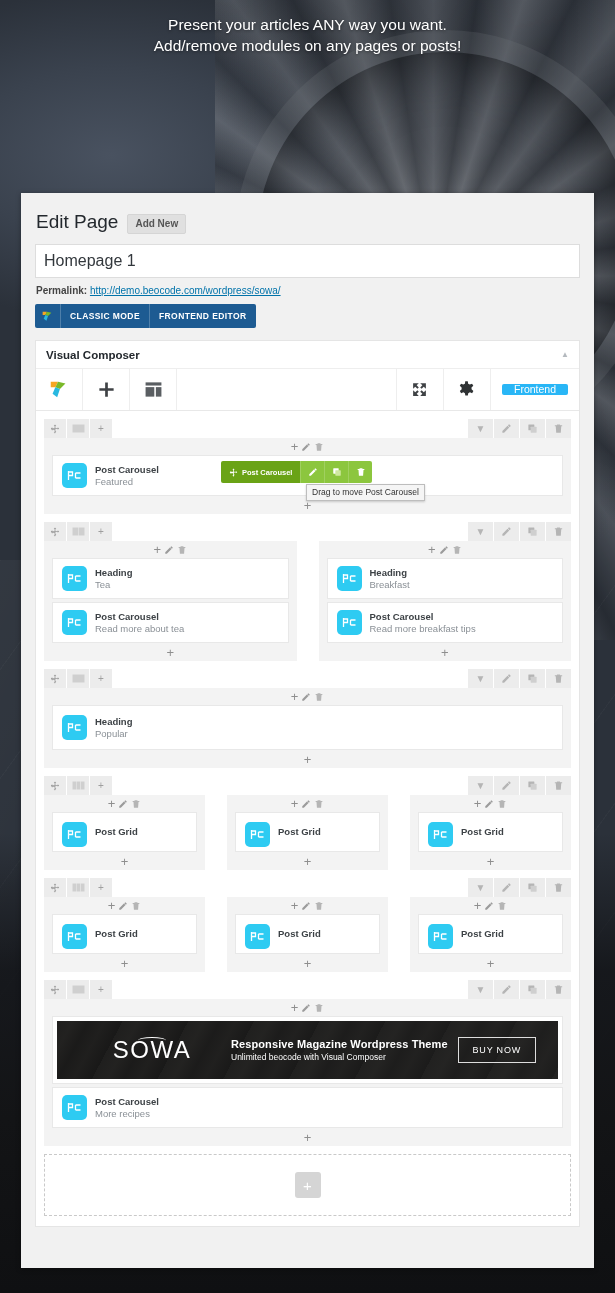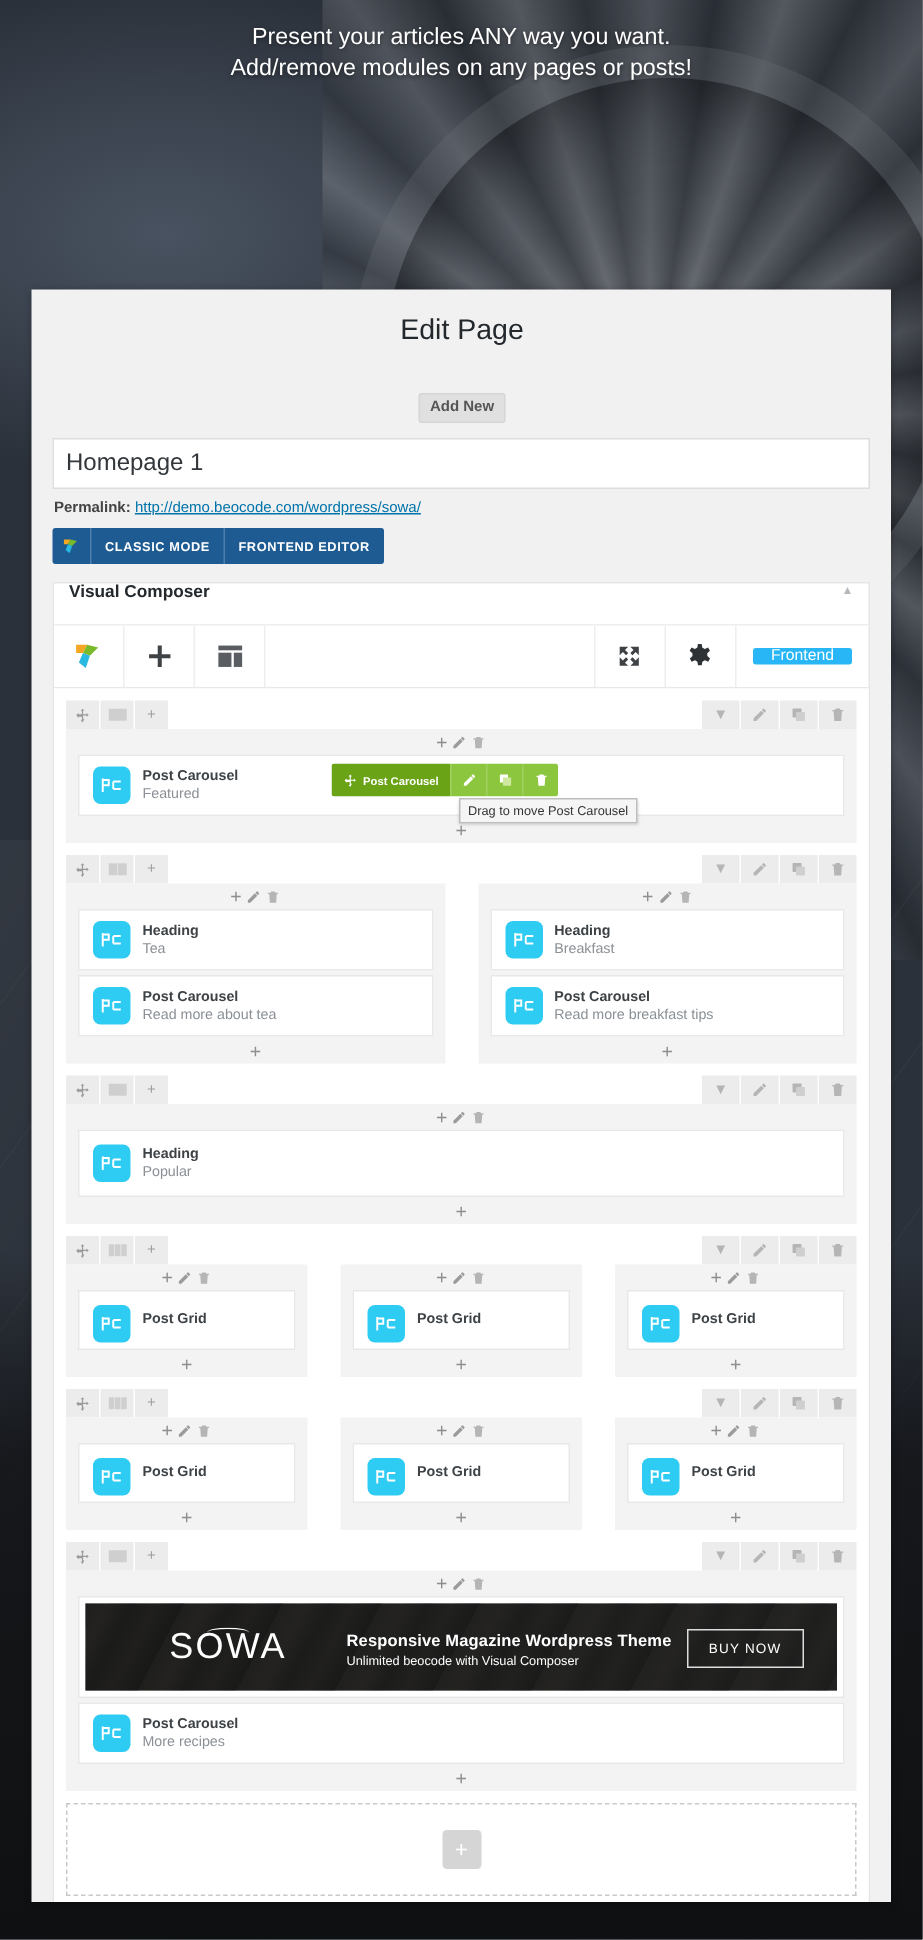--- a/index.html
+++ b/index.html
@@ -90,21 +90,21 @@
 
   
   .wp-panel {
     position: absolute; left: 21px; top: 193px; width: 573px; height: 1075px;
     background: #f1f1f1;
     box-shadow: 0 1px 5px rgba(0,0,0,0.35);
     overflow: hidden;
   }
   .wp-inner { padding: 12px 14px 0 14px; }
 
-  .page-head { display: flex; align-items: center; gap: 26px; padding: 5px 0 10px 1px; flex-direction: column; }
+  .page-head { display: flex; align-items: center; gap: 9px; padding: 5px 0 10px 1px; }
   .page-title { font-size: 19px; color: #23282d; font-weight: 400; }
   .add-new-btn {
     font-size: 10px; font-weight: bold; color: #555; background: #e0e0e0;
     border: 1px solid #d5d5d5; border-radius: 2px; padding: 3px 7px 4px 7px;
     line-height: 1.1; margin-top: 4px;
   }
 
   .title-input {
     width: 100%; height: 31px; background: #fff; border: 1px solid #ddd;
     font-size: 16px; color: #32373c; padding: 16px 8px; line-height: 29px;
@@ -125,21 +125,21 @@
   .mode-btn {
     display: flex; align-items: center; padding: 0 9px;
     color: #fff; font-size: 8.5px; font-weight: bold; letter-spacing: 0.4px;
     border-right: 1px solid rgba(255,255,255,0.22);
   }
   .mode-btn:last-child { border-right: none; }
 
   
   .vc-box { background: #fff; border: 1px solid #e5e5e5; }
   .vc-header {
-    height: 28px; display: flex; justify-content: space-between;
+    height: 28px; display: flex; align-items: center; justify-content: space-between;
     padding: 0 10px; border-bottom: 1px solid #eee;
   }
   .vc-header-title { font-size: 11.5px; font-weight: bold; color: #23282d; }
   .vc-collapse { color: #b4b9be; font-size: 8px; }
 
   .vc-toolbar {
     height: 42px; display: flex; align-items: stretch; border-bottom: 1px solid #e8e8e8;
   }
   .tb-cell {
     width: 47px; display: flex; align-items: center; justify-content: center;
@@ -223,21 +223,21 @@
 
   
   .banner {
     height: 58px; position: relative; overflow: hidden;
     background:
       linear-gradient(90deg, rgba(20,20,20,0.88) 0%, rgba(26,26,26,0.9) 100%),
       repeating-linear-gradient(118deg, #6e6a62 0px, #8a857a 14px, #4a4641 28px, #716c63 42px, #35322e 58px),
       repeating-linear-gradient(42deg, rgba(255,255,255,0.10) 0px, rgba(255,255,255,0.10) 9px, rgba(0,0,0,0.16) 9px, rgba(0,0,0,0.16) 22px);
     display: flex; align-items: center;
   }
-  .banner-inner { display: flex; align-items: flex-end; width: 100%; padding: 0 16px; }
+  .banner-inner { display: flex; align-items: center; width: 100%; padding: 0 16px; }
   .sowa-logo {
     color: #fff; font-size: 24px; letter-spacing: 1.5px; font-weight: 400;
     width: 158px; text-align: center; position: relative;
   }
   .sowa-logo .brow {
     position: absolute; left: 50%; top: 1px; transform: translateX(-50%);
     width: 28px; height: 7px; border-top: 1.5px solid #fff; border-radius: 50% 50% 0 0;
   }
   .banner-copy { flex: 1; color: #fff; }
   .banner-t1 { font-size: 11px; font-weight: bold; letter-spacing: 0.1px; }

